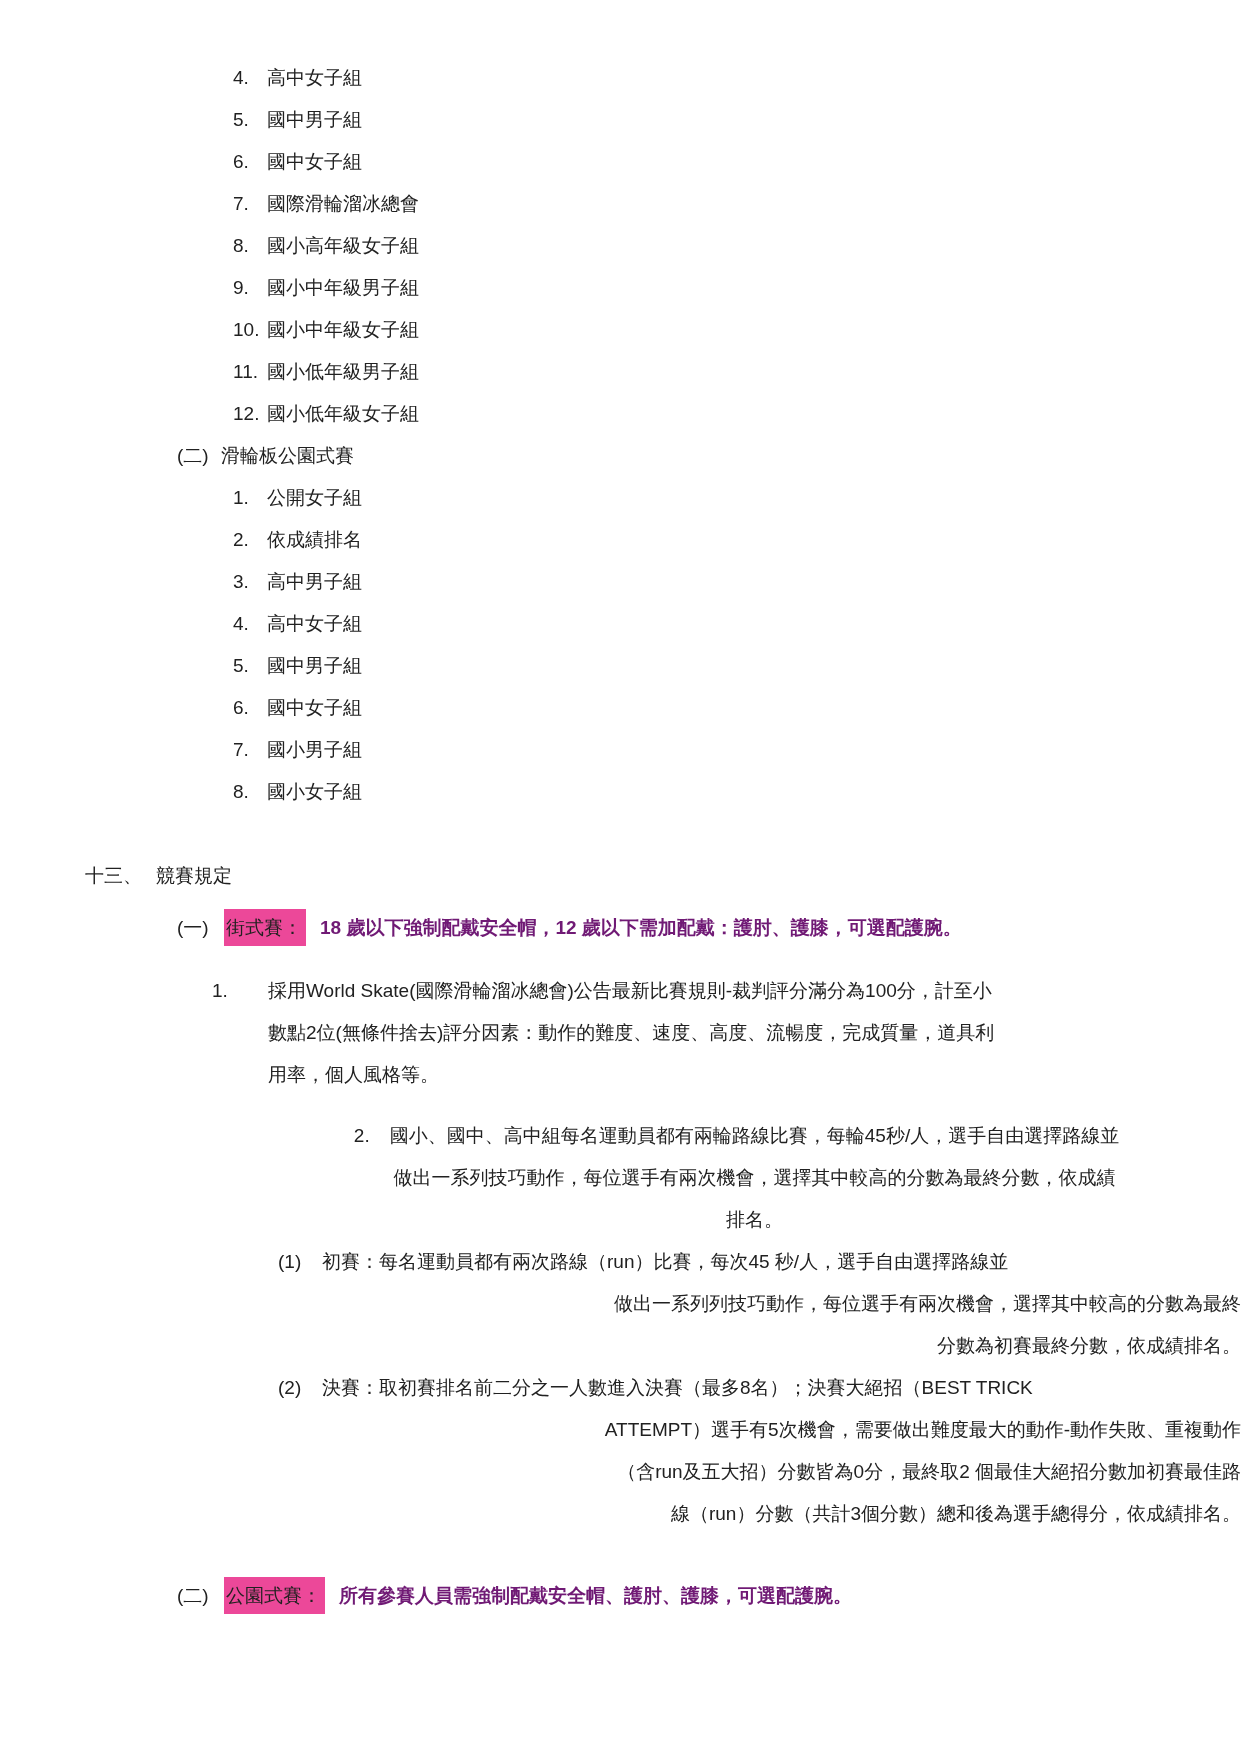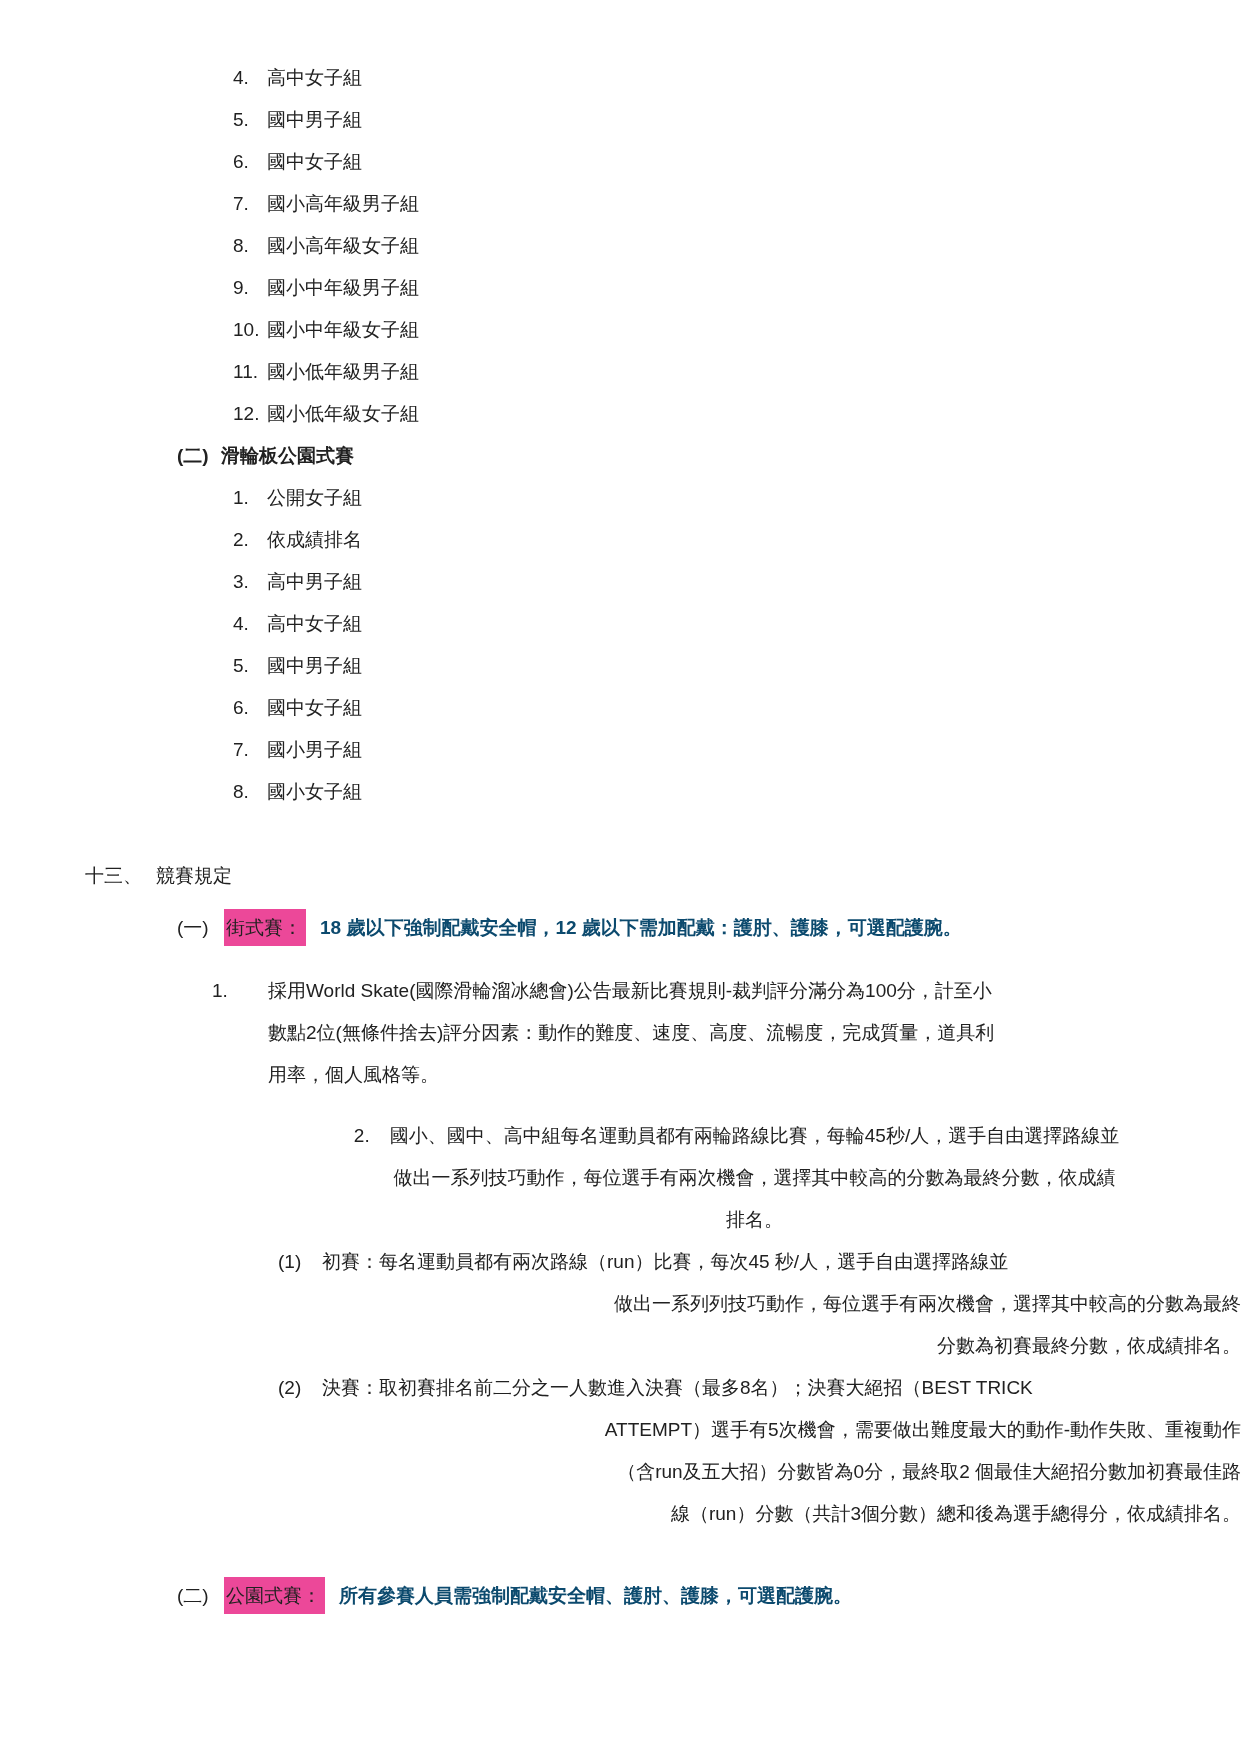--- a/index.html
+++ b/index.html
@@ -13,30 +13,30 @@
     font-size:19px;
     line-height:42px;
     color:#212121;
     padding-top:57px;
     overflow:hidden;
   }
   
   .row{padding-left:233px;}
   .row .num{display:inline-block;min-width:34px;}
   
-  .subhead{padding-left:177px;font-weight:bold;}
+  .subhead{padding-left:177px;}
   .subhead .marker{display:inline-block;min-width:44px;}
   
   .h13{padding-left:85px;margin-top:42px;}
   .h13 .t{margin-left:14px;}
   
   .rulehead{padding-left:177px;}
   .rulehead .marker{display:inline-block;min-width:47px;}
   .hl{background:#ec4899;padding:8px 4px 8px 2px;}
-  .req{font-weight:bold;color:#0c4a6e;margin-left:14px;}
+  .req{font-weight:bold;color:#701a75;margin-left:14px;}
   #street-head{margin-top:10px;}
   #park-head{margin-top:40px;}
   
   .item{padding-left:268px;text-indent:-56px;}
   .item .num{display:inline-block;width:56px;text-indent:0;}
   .item .txt{white-space:pre-line;}
   #item-1{margin-top:21px;}
   #item-2{margin-top:19px;text-align:center;}
   #item-3{margin-top:18px;}
   
@@ -45,21 +45,21 @@
   .sub .rest{text-indent:0;white-space:pre-line;text-align:right;}
 </style>
 </head>
 <body>
 
 <div class="page">
 
   <div class="row"><span class="num">4.</span><span>高中女子組</span></div>
   <div class="row"><span class="num">5.</span><span>國中男子組</span></div>
   <div class="row"><span class="num">6.</span><span>國中女子組</span></div>
-  <div class="row"><span class="num">7.</span><span>國小高年級男子組</span></div>
+  <div class="row"><span class="num">7.</span><span>國際滑輪溜冰總會</span></div>
   <div class="row"><span class="num">8.</span><span>國小高年級女子組</span></div>
   <div class="row"><span class="num">9.</span><span>國小中年級男子組</span></div>
   <div class="row"><span class="num">10.</span><span>國小中年級女子組</span></div>
   <div class="row"><span class="num">11.</span><span>國小低年級男子組</span></div>
   <div class="row"><span class="num">12.</span><span>國小低年級女子組</span></div>
 
   <div class="subhead"><span class="marker">(二)</span><span>滑輪板公園式賽</span></div>
 
   <div class="row"><span class="num">1.</span><span>公開女子組</span></div>
   <div class="row"><span class="num">2.</span><span>依成績排名</span></div>

